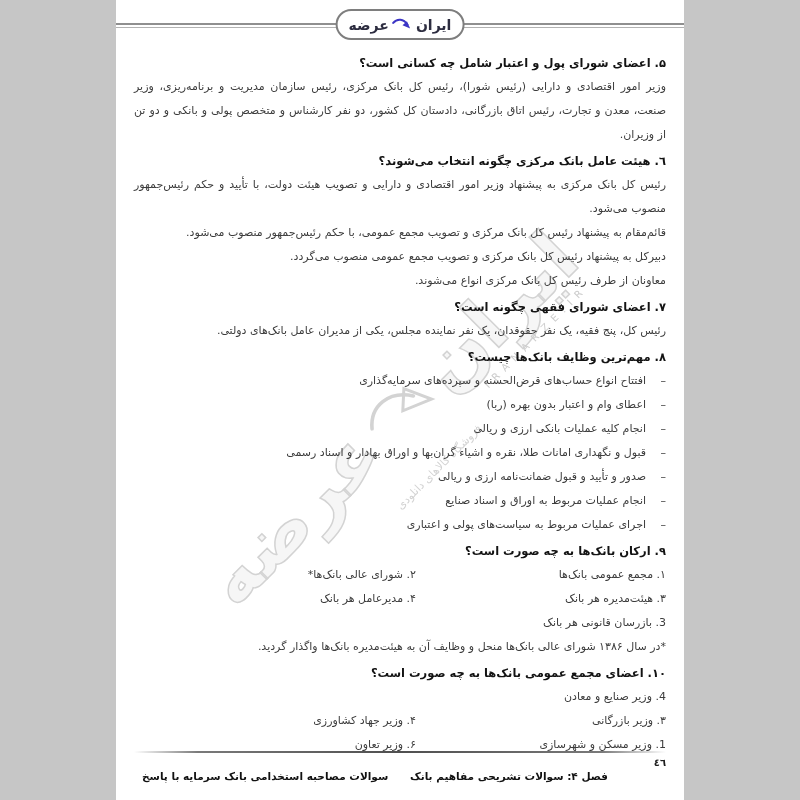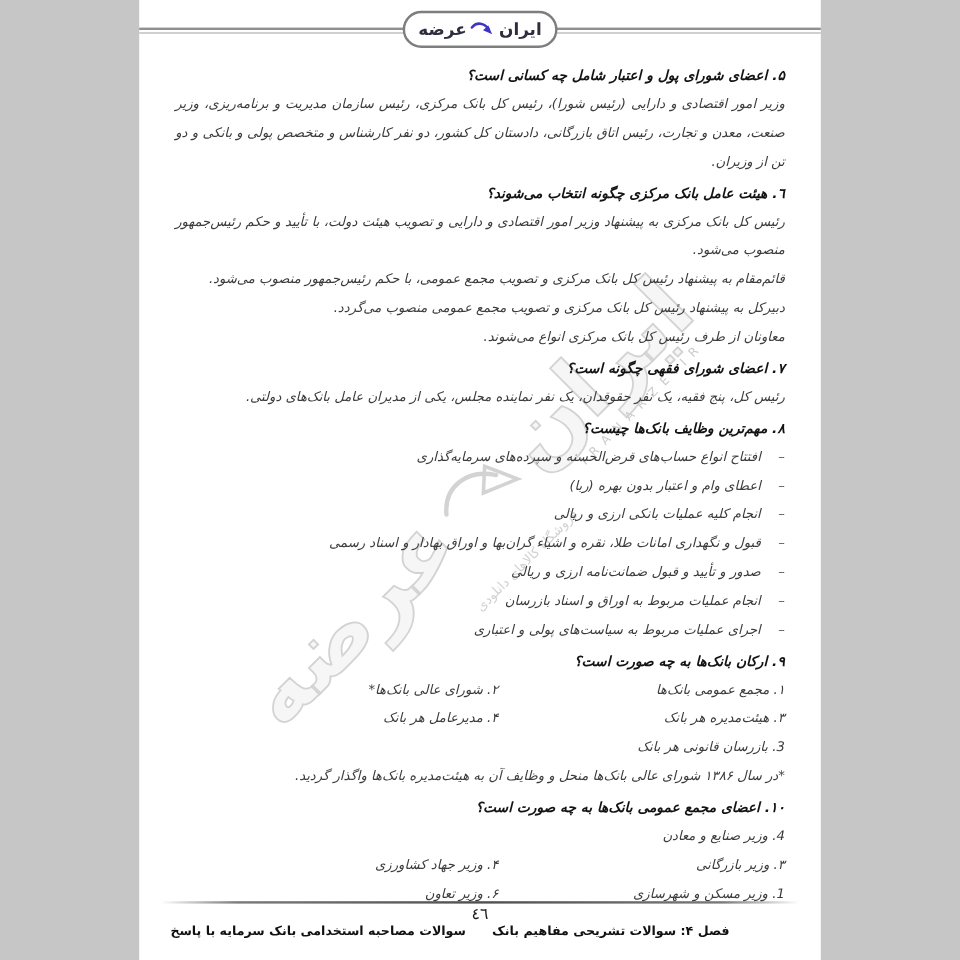--- a/index.html
+++ b/index.html
@@ -18,37 +18,37 @@
 
   
   .watermark{position:absolute;left:286px;top:430px;transform:translate(-50%,-50%) rotate(-45deg);
     z-index:1;text-align:center;pointer-events:none;}
   .wm-row{display:flex;direction:rtl;align-items:center;gap:6px;justify-content:center;}
   .wm-word{font-size:74px;font-weight:bold;color:#f6f6f6;-webkit-text-stroke:1.5px #d3d3d3;white-space:nowrap;}
   .wm-arc{font-size:10px;letter-spacing:7px;color:#cccccc;margin-top:-4px;text-align:right;padding-right:14px;}
   .wm-tagline{font-size:11px;letter-spacing:5px;color:#d2d2d2;margin-top:12px;white-space:nowrap;}
 
   
-  .content{position:absolute;top:49px;left:0;right:0;padding:0 30px;direction:rtl;text-align:right;
-    z-index:2;font-size:11px;color:#3c3c3c;font-style:italic;}
+  .content{position:absolute;top:49px;left:0;right:0;padding:0 18px;direction:rtl;text-align:right;
+    z-index:2;font-size:11px;color:#3c3c3c;}
   .q-title{margin:2px 0 0 0;font-size:11.5px;font-weight:bold;color:#131313;line-height:24px;}
   .ans{margin:0;line-height:24px;text-align:justify;}
   .ans-line{margin:0;line-height:24px;}
   .bullet{display:flex;line-height:24px;}
   .bullet .dash{width:20px;flex:0 0 20px;color:#3c3c3c;}
   .bullet .dash::before{content:"\2013";}
   .opt-row{display:flex;line-height:24px;}
   .opt-row .col-r{width:47%;flex:0 0 47%;}
   .opt-row .col-l{width:53%;flex:0 0 53%;}
   .footnote{line-height:24px;margin:0;}
 
   
   .footer{position:absolute;left:18px;right:18px;top:751px;z-index:2;}
   .footer-line{height:2px;background:linear-gradient(90deg,rgba(110,110,110,0) 0%,#7a7a7a 12%,#4f4f4f 50%,#7a7a7a 88%,rgba(110,110,110,0) 100%);}
-  .page-num{text-align:center;font-size:13px;font-weight:normal;color:#1d1d1d;line-height:17px;margin-top:1px;}
+  .page-num{text-align:right;font-size:10px;font-weight:bold;color:#1d1d1d;line-height:17px;margin-top:1px;}
   .footer-texts{display:flex;direction:rtl;justify-content:space-between;padding:0 58px 0 8px;
     font-size:10.5px;font-weight:bold;color:#111;margin-top:-3px;line-height:16px;}
 </style>
 </head>
 <body>
 
 <div class="canvas">
   <div class="page">
 
     <div class="header-rules">
@@ -111,21 +111,21 @@
       <div class="bullet">
         <span class="dash"></span>
         <span>قبول و نگهداری امانات طلا، نقره و اشیاء گران‌بها و اوراق بهادار و اسناد رسمی</span>
       </div>
       <div class="bullet">
         <span class="dash"></span>
         <span>صدور و تأیید و قبول ضمانت‌نامه ارزی و ریالی</span>
       </div>
       <div class="bullet">
         <span class="dash"></span>
-        <span>انجام عملیات مربوط به اوراق و اسناد بازرسان</span>
+        <span>انجام عملیات مربوط به اوراق و اسناد صنایع</span>
       </div>
       <div class="bullet">
         <span class="dash"></span>
         <span>اجرای عملیات مربوط به سیاست‌های پولی و اعتباری</span>
       </div>
 
       <h3 class="q-title">۹. ارکان بانک‌ها به چه صورت است؟</h3>
       <div class="opt-row">
         <span class="col-r">۱. مجمع عمومی بانک‌ها</span>
         <span class="col-l">۲. شورای عالی بانک‌ها*</span>

